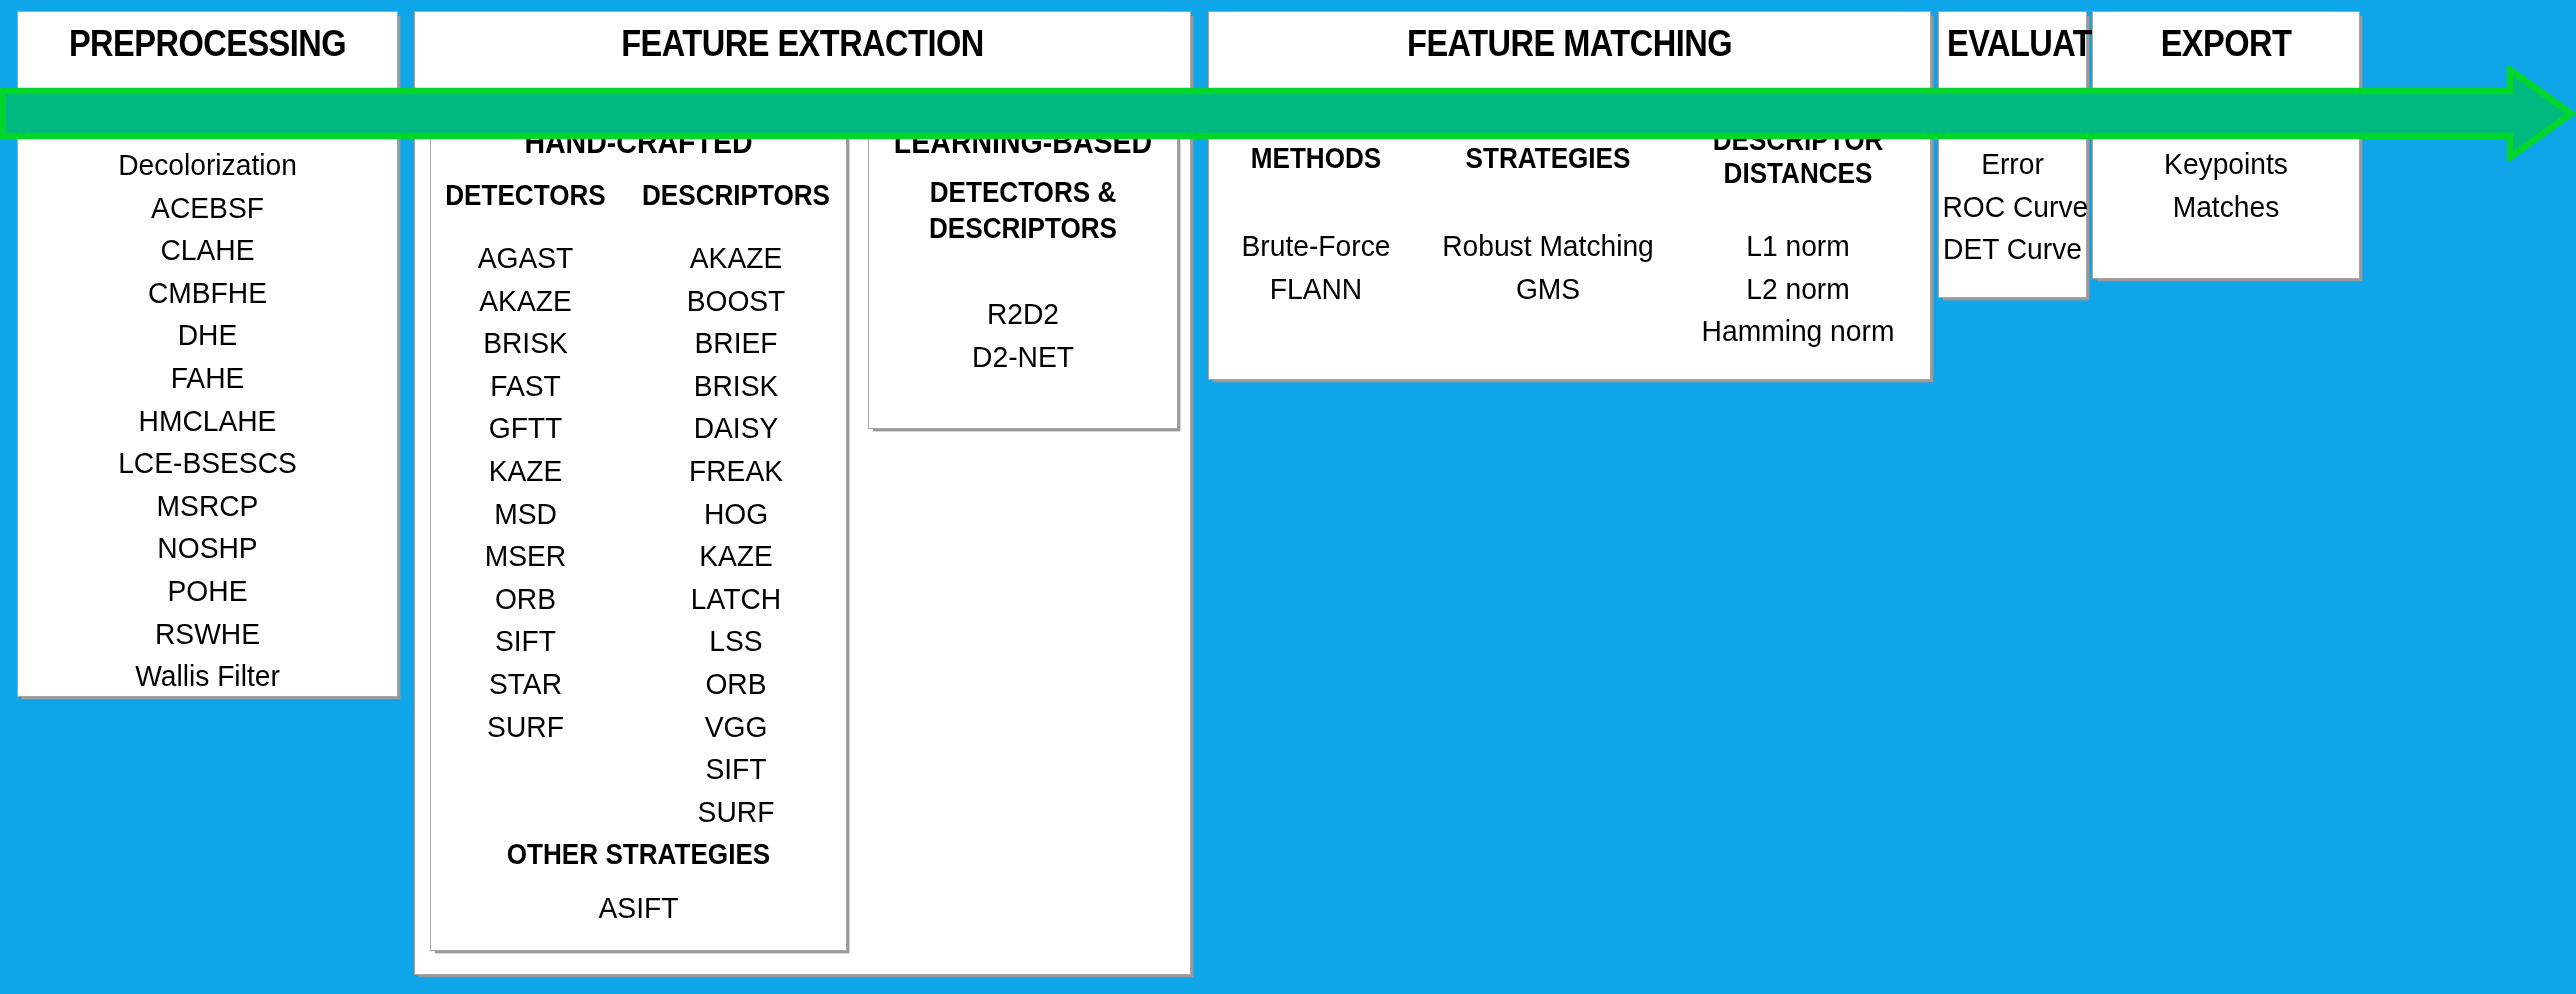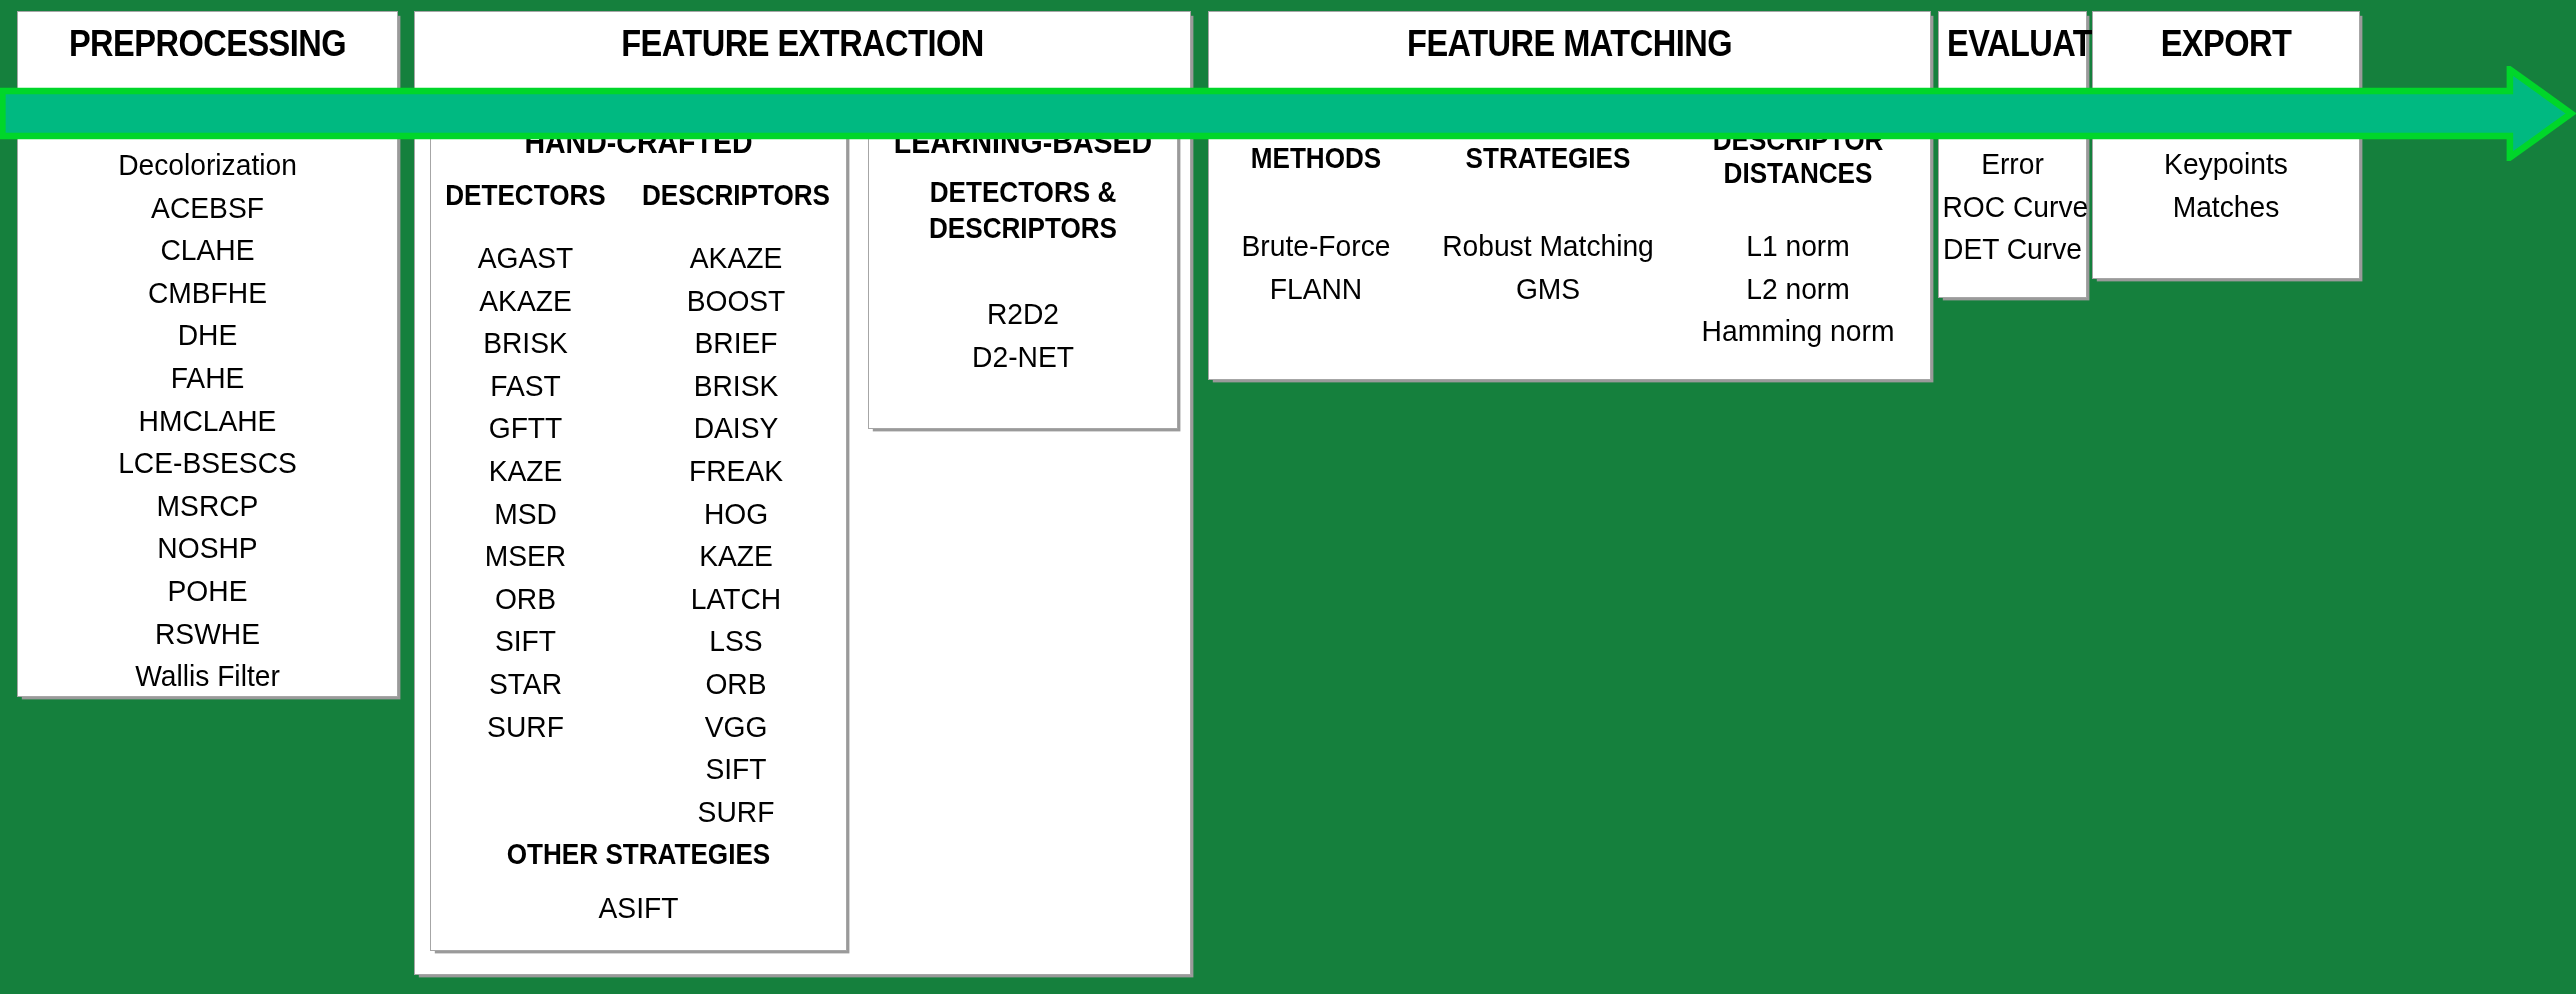--- a/index.html
+++ b/index.html
@@ -8,21 +8,21 @@
     background: #ffffff;
   }
   body {
     font-family: "Liberation Sans", sans-serif;
     color: #000000;
   }
   #canvas {
     position: relative;
     width: 2576px;
     height: 994px;
-    background: #15803d;
+    background: #0ea5e9;
     overflow: hidden;
   }
 
   
   .stage-box {
     position: absolute;
     background: #ffffff;
     border: 1.8px solid #a6a6a6;
     box-shadow: 3.6px 3.6px 0 -1.2px #9a9a9a;
     box-sizing: border-box;

